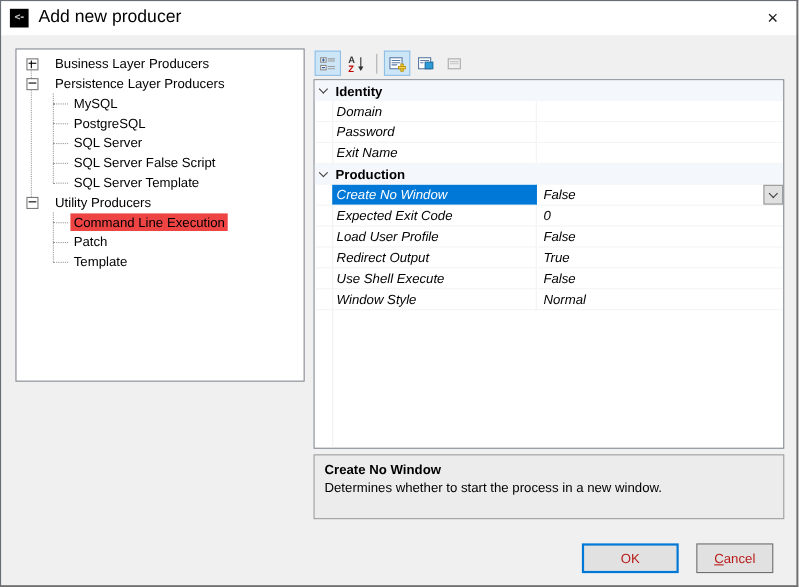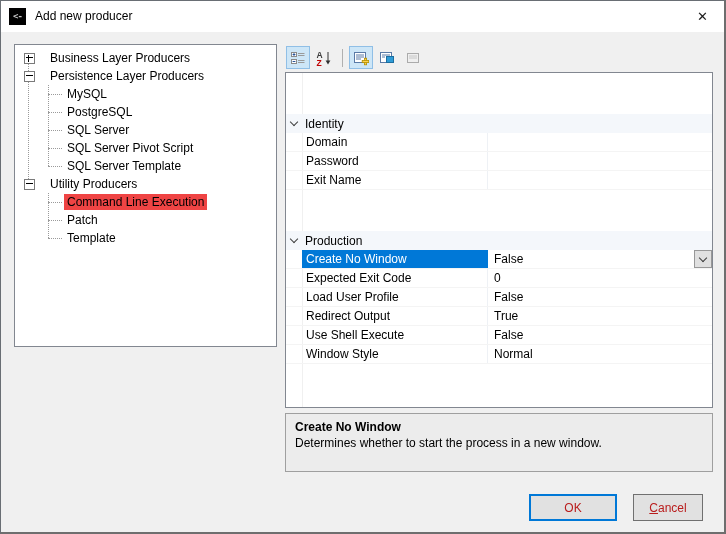--- a/index.html
+++ b/index.html
@@ -4,21 +4,21 @@
 <style>
   html,body{margin:0;padding:0;background:#d4d4d4;}
   .window{position:relative;width:726px;height:534px;background:#f0f0f0;
     font-family:"Liberation Sans","DejaVu Sans",sans-serif;font-size:12px;color:#000;overflow:hidden;}
   .frame{position:absolute;inset:0;border:1px solid #696e74;border-right:2px solid #6e6e6e;
     border-bottom:2px solid #6e6e6e;pointer-events:none;z-index:50;}
   
   .titlebar{position:absolute;left:0;top:0;right:0;height:32px;background:#ffffff;display:flex;align-items:center;}
   .appicon{width:17px;height:17px;background:#000;color:#c8c8c8;margin-left:9px;flex:none;
     font:bold 9px "DejaVu Sans Mono",monospace;letter-spacing:-1px;display:flex;align-items:center;justify-content:center;}
-  .title{margin-left:9px;font-size:12px;}
+  .title{margin-left:9px;font-size:16px;}
   .closebtn{position:absolute;right:1px;top:1px;width:45px;height:30px;border:none;background:transparent;
     display:flex;align-items:center;justify-content:center;font-size:13px;color:#1a1a1a;padding:0;}
   
   .tree{position:absolute;left:14px;top:44px;width:263px;height:303px;background:#fff;
     border:1px solid #828790;box-sizing:border-box;padding-top:4px;overflow:hidden;}
   .guide{position:absolute;width:0;border-left:1px dotted #9a9a9a;}
   .guide-root{left:13px;top:13px;height:127px;}
   .guide-g1{left:33px;top:40px;height:81px;}
   .guide-g2{left:33px;top:148px;height:45px;}
   .tree-row{height:18px;display:flex;align-items:center;position:relative;white-space:nowrap;}
@@ -34,25 +34,25 @@
   .toolbar{position:absolute;left:286px;top:45px;height:25px;display:flex;align-items:center;gap:2px;}
   .tb{width:24px;height:23px;display:flex;align-items:center;justify-content:center;background:transparent;
     border:1px solid transparent;box-sizing:border-box;padding:0;}
   .tb.sel{background:#cde6f7;border-color:#90bfe6;}
   .tb-sep{width:1px;height:18px;background:#b0b0b0;margin:0 4px;}
   .tbicon{display:flex;}
   
   .grid{position:absolute;left:285px;top:72px;width:428px;height:336px;background:#fff;
     border:1px solid #828790;box-sizing:border-box;display:flex;flex-direction:column;overflow:hidden;}
   .gutter-line{position:absolute;left:16px;top:0;bottom:0;width:1px;background:#f0f0f0;z-index:0;}
-  .cat-row{flex:none;height:19px;background:#f4f7fb;display:flex;align-items:center;font-weight:normal;position:relative;z-index:1;margin-top:41px;}
+  .cat-row{flex:none;height:19px;background:#f4f7fb;display:flex;align-items:center;font-weight:bold;position:relative;z-index:1;}
   .cat-chevron{width:5px;height:5px;border-left:1.6px solid #404040;border-bottom:1.6px solid #404040;
     transform:rotate(-45deg);margin:-3px 8px 0 5px;flex:none;}
   .item-row{flex:none;height:19px;display:flex;align-items:stretch;padding-left:16px;background:transparent;
-    border-bottom:1px solid #f4f4f4;box-sizing:border-box;position:relative;z-index:1;}
+    border-bottom:1px solid #f4f4f4;box-sizing:border-box;position:relative;z-index:1;font-style:italic;}
   .p-name{width:186px;flex:none;border-right:1px solid #eef1f5;display:flex;align-items:center;
     padding-left:4px;box-sizing:border-box;}
   .p-value{flex:1;display:flex;align-items:center;padding-left:6px;}
   .item-row.selected .p-name{background:#0078d7;color:#fff;border-right-color:#0078d7;}
   .dd-btn{position:absolute;right:0;top:0;width:18px;height:18px;background:#e0e0e0;border:1px solid #989898;
     box-sizing:border-box;display:flex;align-items:center;justify-content:center;}
   .dd-chev{width:5px;height:5px;border-left:1px solid #3c3c3c;border-bottom:1px solid #3c3c3c;
     transform:rotate(-45deg);margin-top:-3px;}
   .filler{flex:1;}
   
@@ -93,21 +93,21 @@
       <div class="tree-row level1">
         <span class="tree-label">MySQL</span>
       </div>
       <div class="tree-row level1">
         <span class="tree-label">PostgreSQL</span>
       </div>
       <div class="tree-row level1">
         <span class="tree-label">SQL Server</span>
       </div>
       <div class="tree-row level1">
-        <span class="tree-label">SQL Server Pivot Script</span>
+        <span class="tree-label">SQL Server False Script</span>
       </div>
       <div class="tree-row level1">
         <span class="tree-label">SQL Server Template</span>
       </div>
       <div class="tree-row level0">
         <span class="expander"></span>
         <span class="tree-label">Utility Producers</span>
       </div>
       <div class="tree-row level1 selected">
         <span class="tree-label">Command Line Execution</span>

